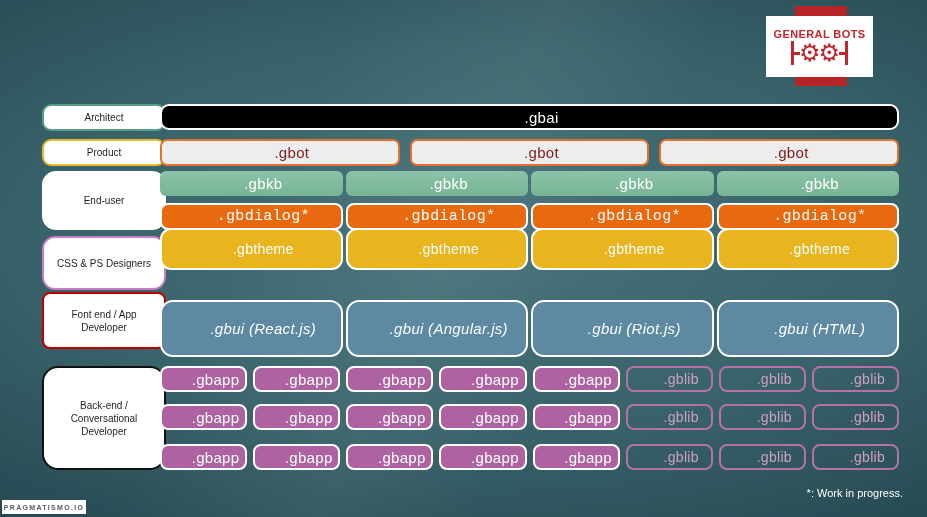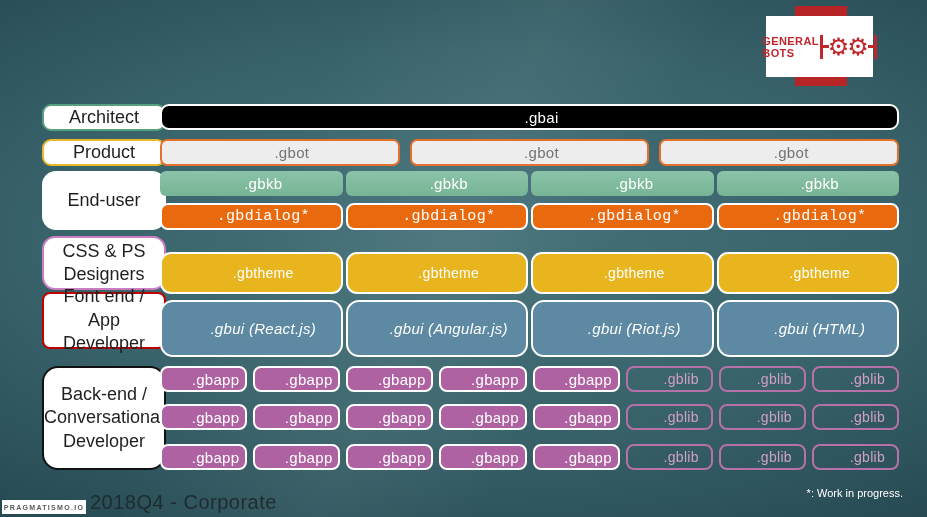--- a/index.html
+++ b/index.html
@@ -11,61 +11,61 @@
       radial-gradient(130% 105% at 51% 46%, #47727a 0%, #39636b 35%, #24464f 68%, #122d35 100%);
   }
   .title{
     position:absolute;left:58px;top:36px;margin:0;
     font-size:35px;font-weight:400;letter-spacing:1px;color:#e7eeee;
   }
   
   .ribbon{position:absolute;left:795px;top:6px;width:52px;height:80px;background:var(--logo-red,#b62426);}
   .logo-card{
     position:absolute;left:766px;top:16px;width:107px;height:61px;background:#ffffff;
-    display:flex;flex-direction:row;align-items:center;justify-content:center;gap:1px;
+    display:flex;flex-direction:column;align-items:center;justify-content:center;gap:1px;
   }
   .logo-brand{color:var(--brand-text-red,#c0272d);font-weight:bold;font-size:11px;letter-spacing:0.4px;}
   .logo-gears{display:flex;align-items:center;color:var(--brand-text-red,#c0272d);}
   .logo-gears .vbar{width:3px;height:24px;background:var(--brand-text-red,#c0272d);}
   .logo-gears .hbar{width:6px;height:3px;background:var(--brand-text-red,#c0272d);}
   .logo-gears .gear{font-family:"DejaVu Sans",sans-serif;font-size:24px;line-height:24px;margin:0 -1px;}
   
   .role{
     position:absolute;left:42px;width:124px;box-sizing:border-box;
     background:#ffffff;border:2px solid #fff;border-radius:9px;
     display:flex;align-items:center;justify-content:center;text-align:center;
-    color:#1f1f1f;font-size:18px;line-height:1.3;padding:2px 8px;
+    color:#1f1f1f;font-size:10px;line-height:1.3;padding:2px 8px;
   }
   .role0{top:104px;height:27px}
   .role1{top:139px;height:27px}
   .role2{top:171px;height:59px;border-radius:14px}
   .role3{top:236px;height:54px;border-radius:13px}
   .role4{top:292px;height:57px;border-radius:8px}
   .role5{top:366px;height:104px;border-radius:16px}
   
   .grid-row{position:absolute;left:160px;width:739px;display:flex;}
   .cols1{gap:0}
   .cols3{gap:10px}
   .cols4{gap:3px}
   .cols8{gap:6px}
   .row0{top:104px;height:26px}
   .row1{top:139px;height:27px}
   .row2{top:171px;height:25px}
   .row3{top:203px;height:27px}
-  .row4{top:252px;height:42px}
+  .row4{top:228px;height:42px}
   .row5{top:300px;height:57px}
   .row6{top:366px;height:26px}
   .row7{top:404px;height:26px}
   .row8{top:444px;height:26px}
   .box{
     flex:1;display:flex;align-items:center;justify-content:center;box-sizing:border-box;
     border-radius:6px;font-size:15px;letter-spacing:0.3px;color:#ffffff;padding-left:24px;
   }
   .gbai{background:var(--gbai-fill,#000);border:2px solid var(--gbai-border,#fff);border-radius:9px;}
-  .gbot{background:var(--gbot-fill,#ededed);border:2px solid var(--gbot-border,#e4702d);color:#737373;border-radius:7px;}
+  .gbot{background:var(--gbot-fill,#ededed);border:2px solid var(--gbot-border,#e4702d);color:#7f1d1d;border-radius:7px;}
   .gbkb{background:linear-gradient(var(--gbkb-fill,#8bc3a8),#77b495);border:none;border-radius:6px;}
   .gbdialog{background:var(--gbdialog-fill,#e9690f);border:2px solid #fff;border-radius:8px;font-family:Liberation Mono, monospace;}
   .gbtheme{background:var(--gbtheme-fill,#e9b51f);border:2px solid #fff;border-radius:11px;font-size:14px;}
   .gbui{background:var(--gbui-fill,#5d89a2);border:2px solid #fff;border-radius:13px;font-style:italic;}
   .gbapp{background:var(--gbapp-fill,#ae62a1);border:2px solid #fff;border-radius:8px;}
   .gblib{background:transparent;border:2px solid var(--gblib-border,#b671a8);color:#cfa0c2;border-radius:8px;font-size:14px;}
   
   .prag{
     position:absolute;left:2px;top:500px;width:84px;height:14px;background:#ffffff;
     display:flex;align-items:center;justify-content:center;
@@ -160,16 +160,15 @@
         <div class="box gbapp">.gbapp</div>
         <div class="box gbapp">.gbapp</div>
         <div class="box gbapp">.gbapp</div>
         <div class="box gblib">.gblib</div>
         <div class="box gblib">.gblib</div>
         <div class="box gblib">.gblib</div>
       </div>
     </div>
 
   <div class="prag">PRAGMATISMO.IO</div>
-  <div class="caption">2018Q4 - Corporate</div>
   <div class="note">*: Work in progress.</div>
 
 </div>
 
 </body></html>

